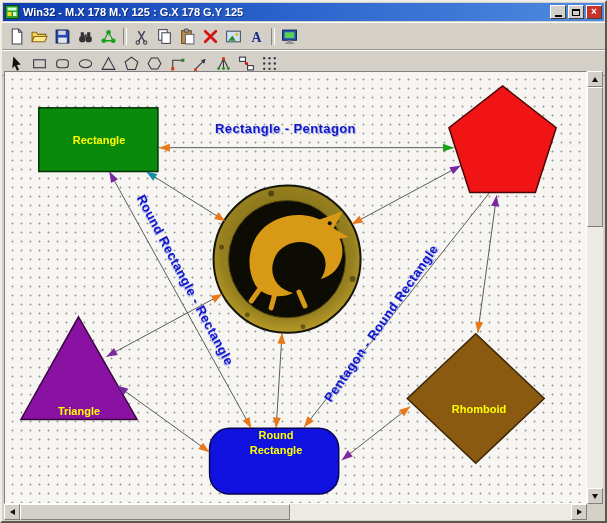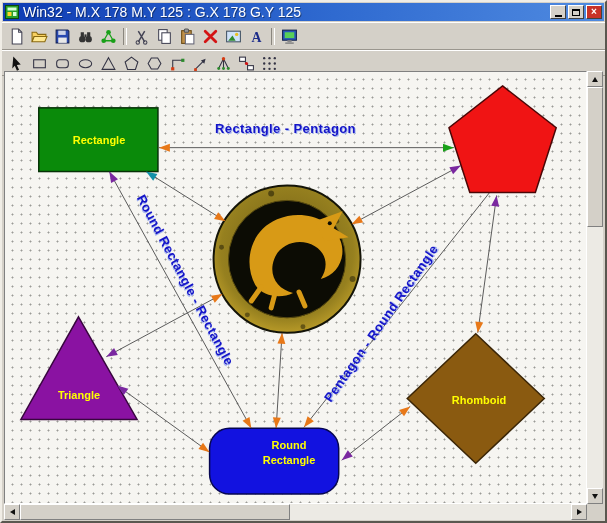--- a/index.html
+++ b/index.html
@@ -2,21 +2,21 @@
 <html><head>
 <meta charset="utf-8">
 <style>
   html,body { margin:0; padding:0; background:#808080; font-family:"Liberation Sans", sans-serif; }
   .window { width:607px; height:523px; box-sizing:border-box; position:relative; overflow:hidden;
             background:#d4d0c8; border:2px solid; border-color:#f0ede6 #5a574f #5a574f #f0ede6; }
   
   .titlebar { height:18px; margin:1px; display:flex; align-items:center; padding:0 2px;
               background:linear-gradient(90deg,#0f3cb4,#2f6ad0 55%,#4f8ae0); }
   .title-icon { width:14px; height:14px; flex:0 0 auto; }
-  .title-text { flex:1; color:#fff; font-size:14px; font-weight:normal; margin-left:4px;
+  .title-text { flex:1; color:#fff; font-size:11px; font-weight:bold; margin-left:4px;
                 white-space:nowrap; overflow:hidden; text-shadow:1px 1px 0 rgba(0,0,0,.4); }
   .ctl { width:16px; height:14px; margin-left:2px; background:#d4d0c8; border:1px solid;
          border-color:#fff #404040 #404040 #fff; display:flex; align-items:center; justify-content:center;
          padding:0; cursor:default; }
   .ctl .g-min { width:7px; height:2px; background:#000; margin-top:7px; }
   .ctl .g-max { width:8px; height:7px; border:1px solid #000; border-top-width:2px; box-sizing:border-box; }
   .ctl.close { background:#c83228; color:#fff; font-size:10px; font-weight:bold; line-height:10px; }
   
   .toolbar { display:flex; align-items:center; padding:1px 3px; border-top:1px solid #fff; border-bottom:1px solid #9a968e; }
   .toolbar.main { height:24px; } .toolbar.shapes { height:22px; }
@@ -311,23 +311,23 @@
           <polygon points="206,382 194.8,378.8 199.4,372.4" fill="#e87818"></polygon>
           <polygon points="113,315 124.2,318.2 119.6,324.6" fill="#7a28a0"></polygon>
           <polygon points="408,336 401.8,345.9 396.8,339.6" fill="#e87818"></polygon>
           <polygon points="339,390 345.2,380.1 350.2,386.4" fill="#7a28a0"></polygon>
           <polygon points="495,124 497.5,135.4 489.5,134.4" fill="#7a28a0"></polygon>
           <polygon points="476,262 473.5,250.6 481.5,251.7" fill="#e87818"></polygon>
         </g>
       </svg>
 
       <div class="node-label" style="left:34px; top:36px; width:120px; height:64px;">Rectangle</div>
-      <div class="node-label" style="left:24px; top:312px; width:100px; height:22px;">Triangle</div>
-      <div class="node-label" style="left:241px; top:350px; width:60px; height:62px;margin-left:13px;">Round Rectangle</div>
-      <div class="node-label" style="left:414px; top:317px; width:120px; height:22px;">Rhomboid</div>
+      <div class="node-label" style="left:24px; top:328px; width:100px; height:22px;">Triangle</div>
+      <div class="node-label" style="left:241px; top:340px; width:60px; height:62px;">Round Rectangle</div>
+      <div class="node-label" style="left:414px; top:326px; width:120px; height:22px;">Rhomboid</div>
 
       <div class="conn-label" style="left:210px; top:49px; width:190px; text-align:left;">Rectangle - Pentagon</div>
       <div class="conn-label rot1" style="left:142px; top:120px;">Round Rectangle - Rectangle</div>
       <div class="conn-label rot2" style="left:316px; top:324px;">Pentagon - Round Rectangle</div>
     </div>
 
     <div class="vscroll">
       <button class="sbtn" style="top:0; left:0;">
           <span class="tri up"></span>
         </button>

